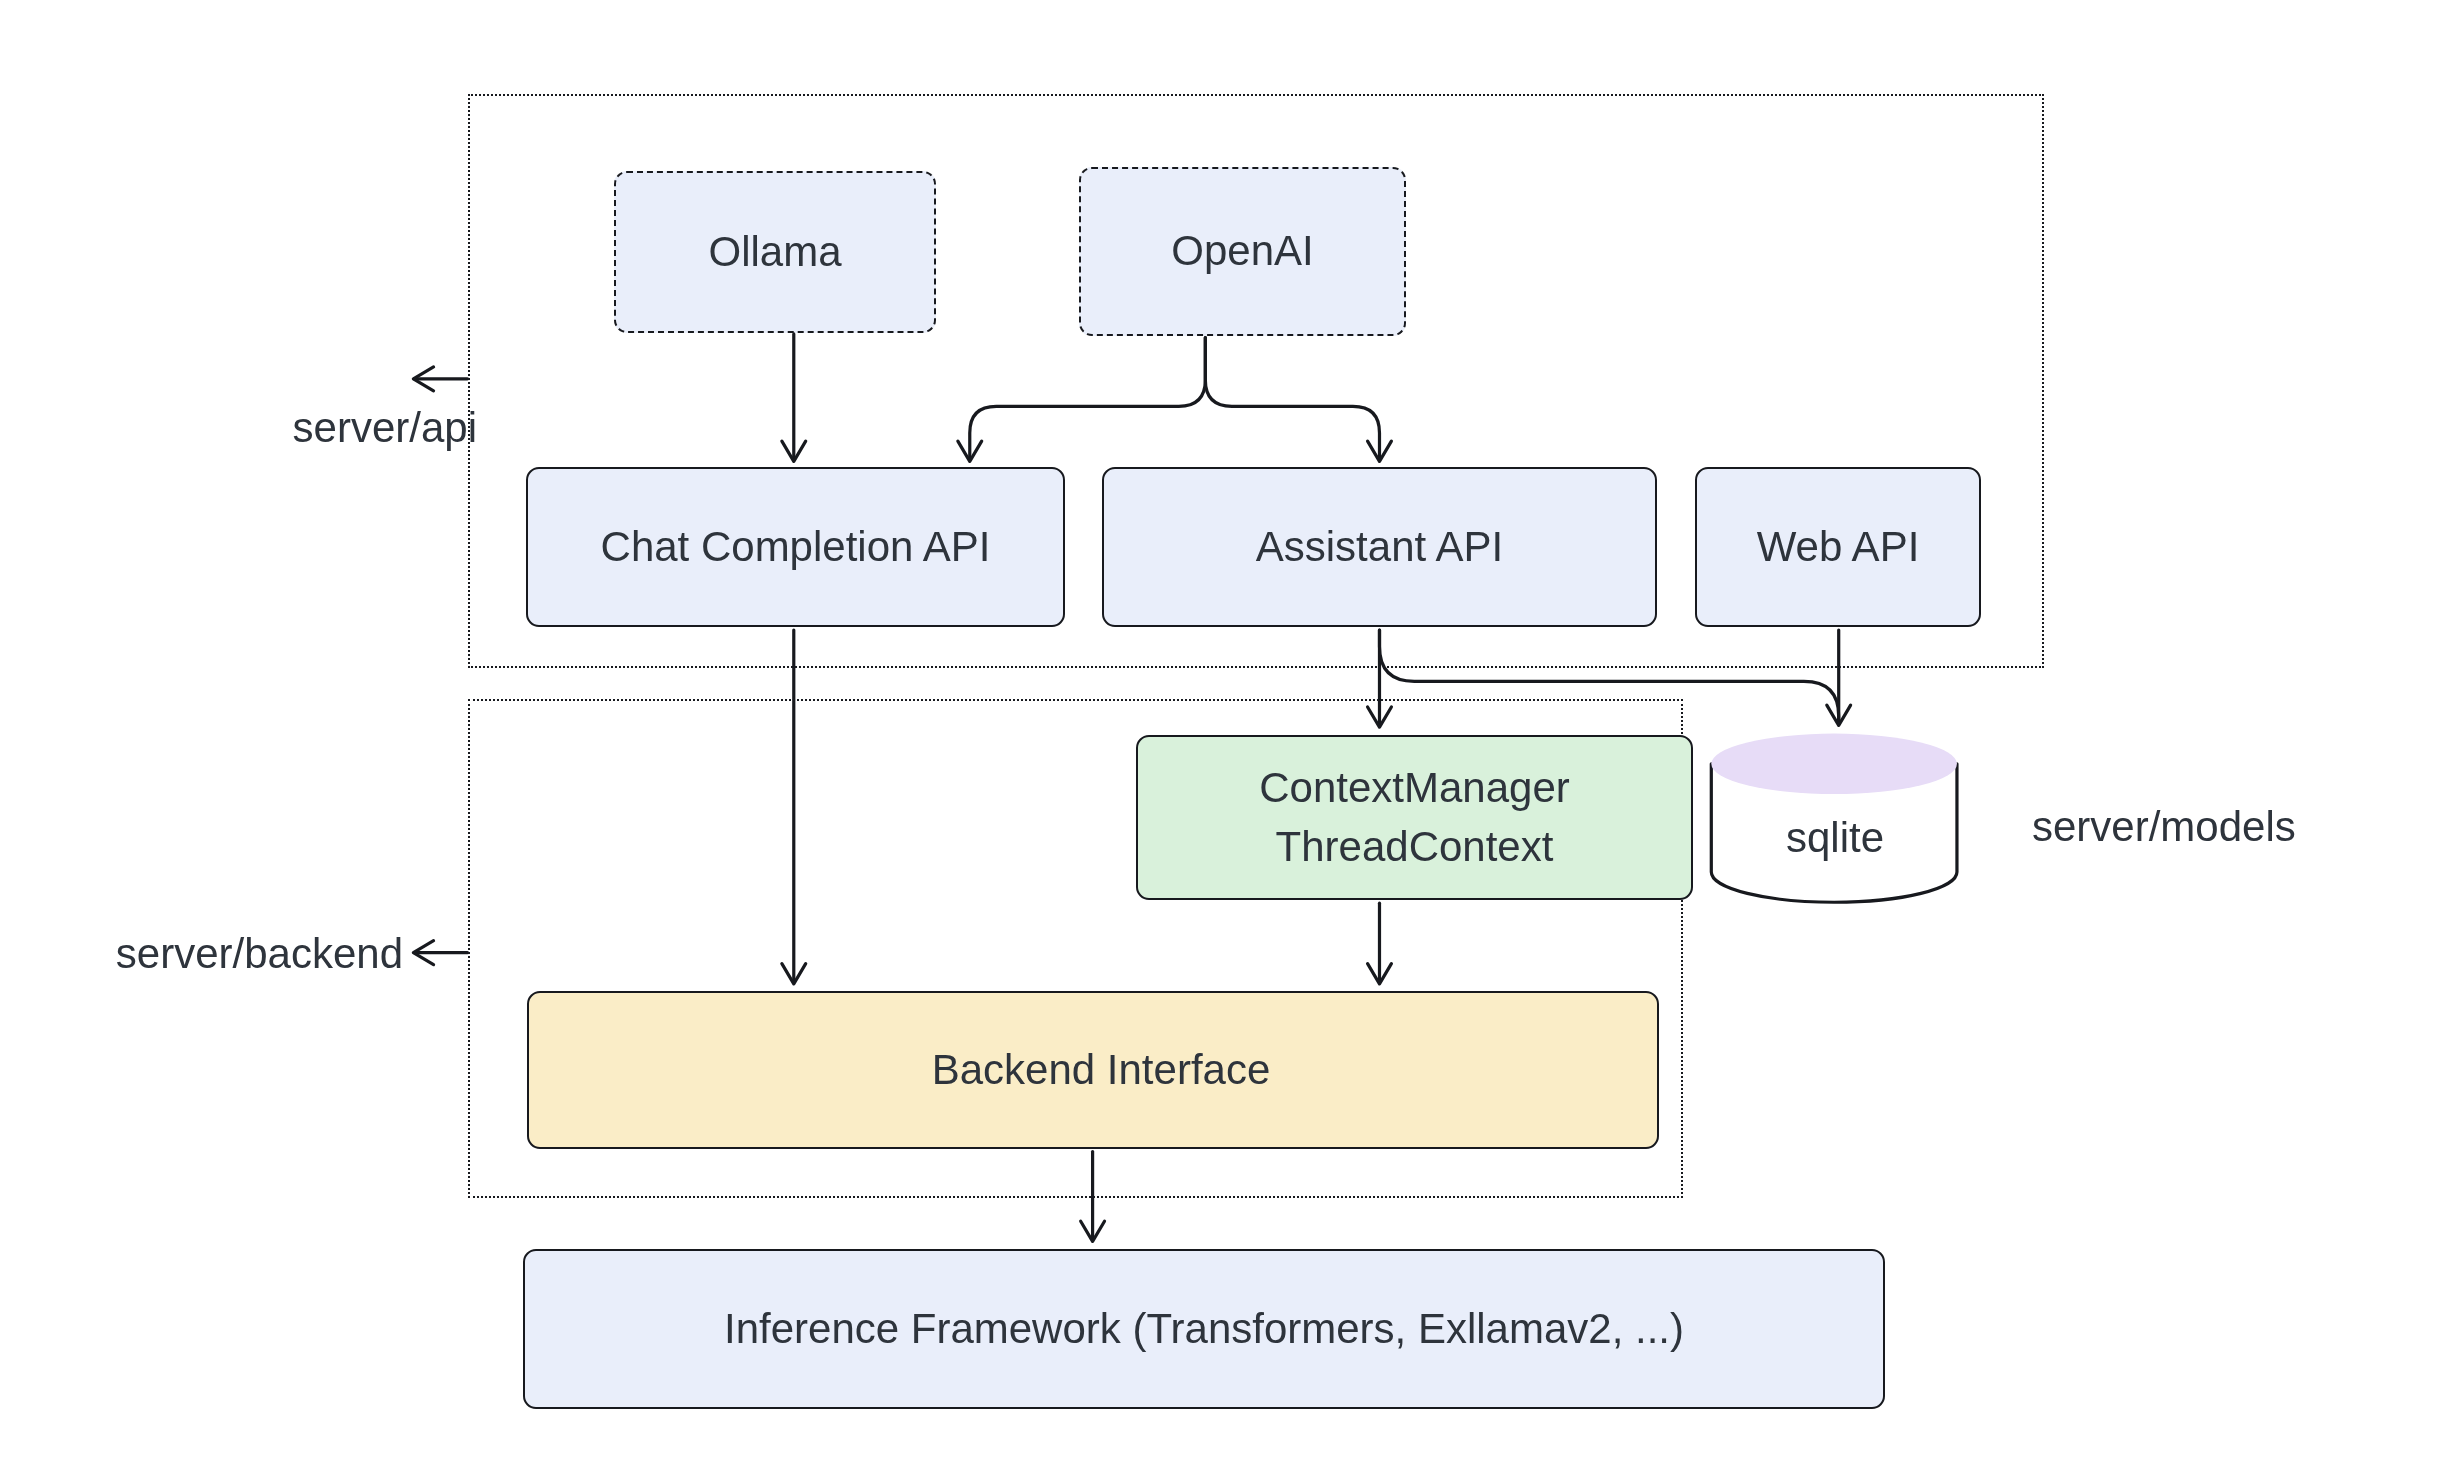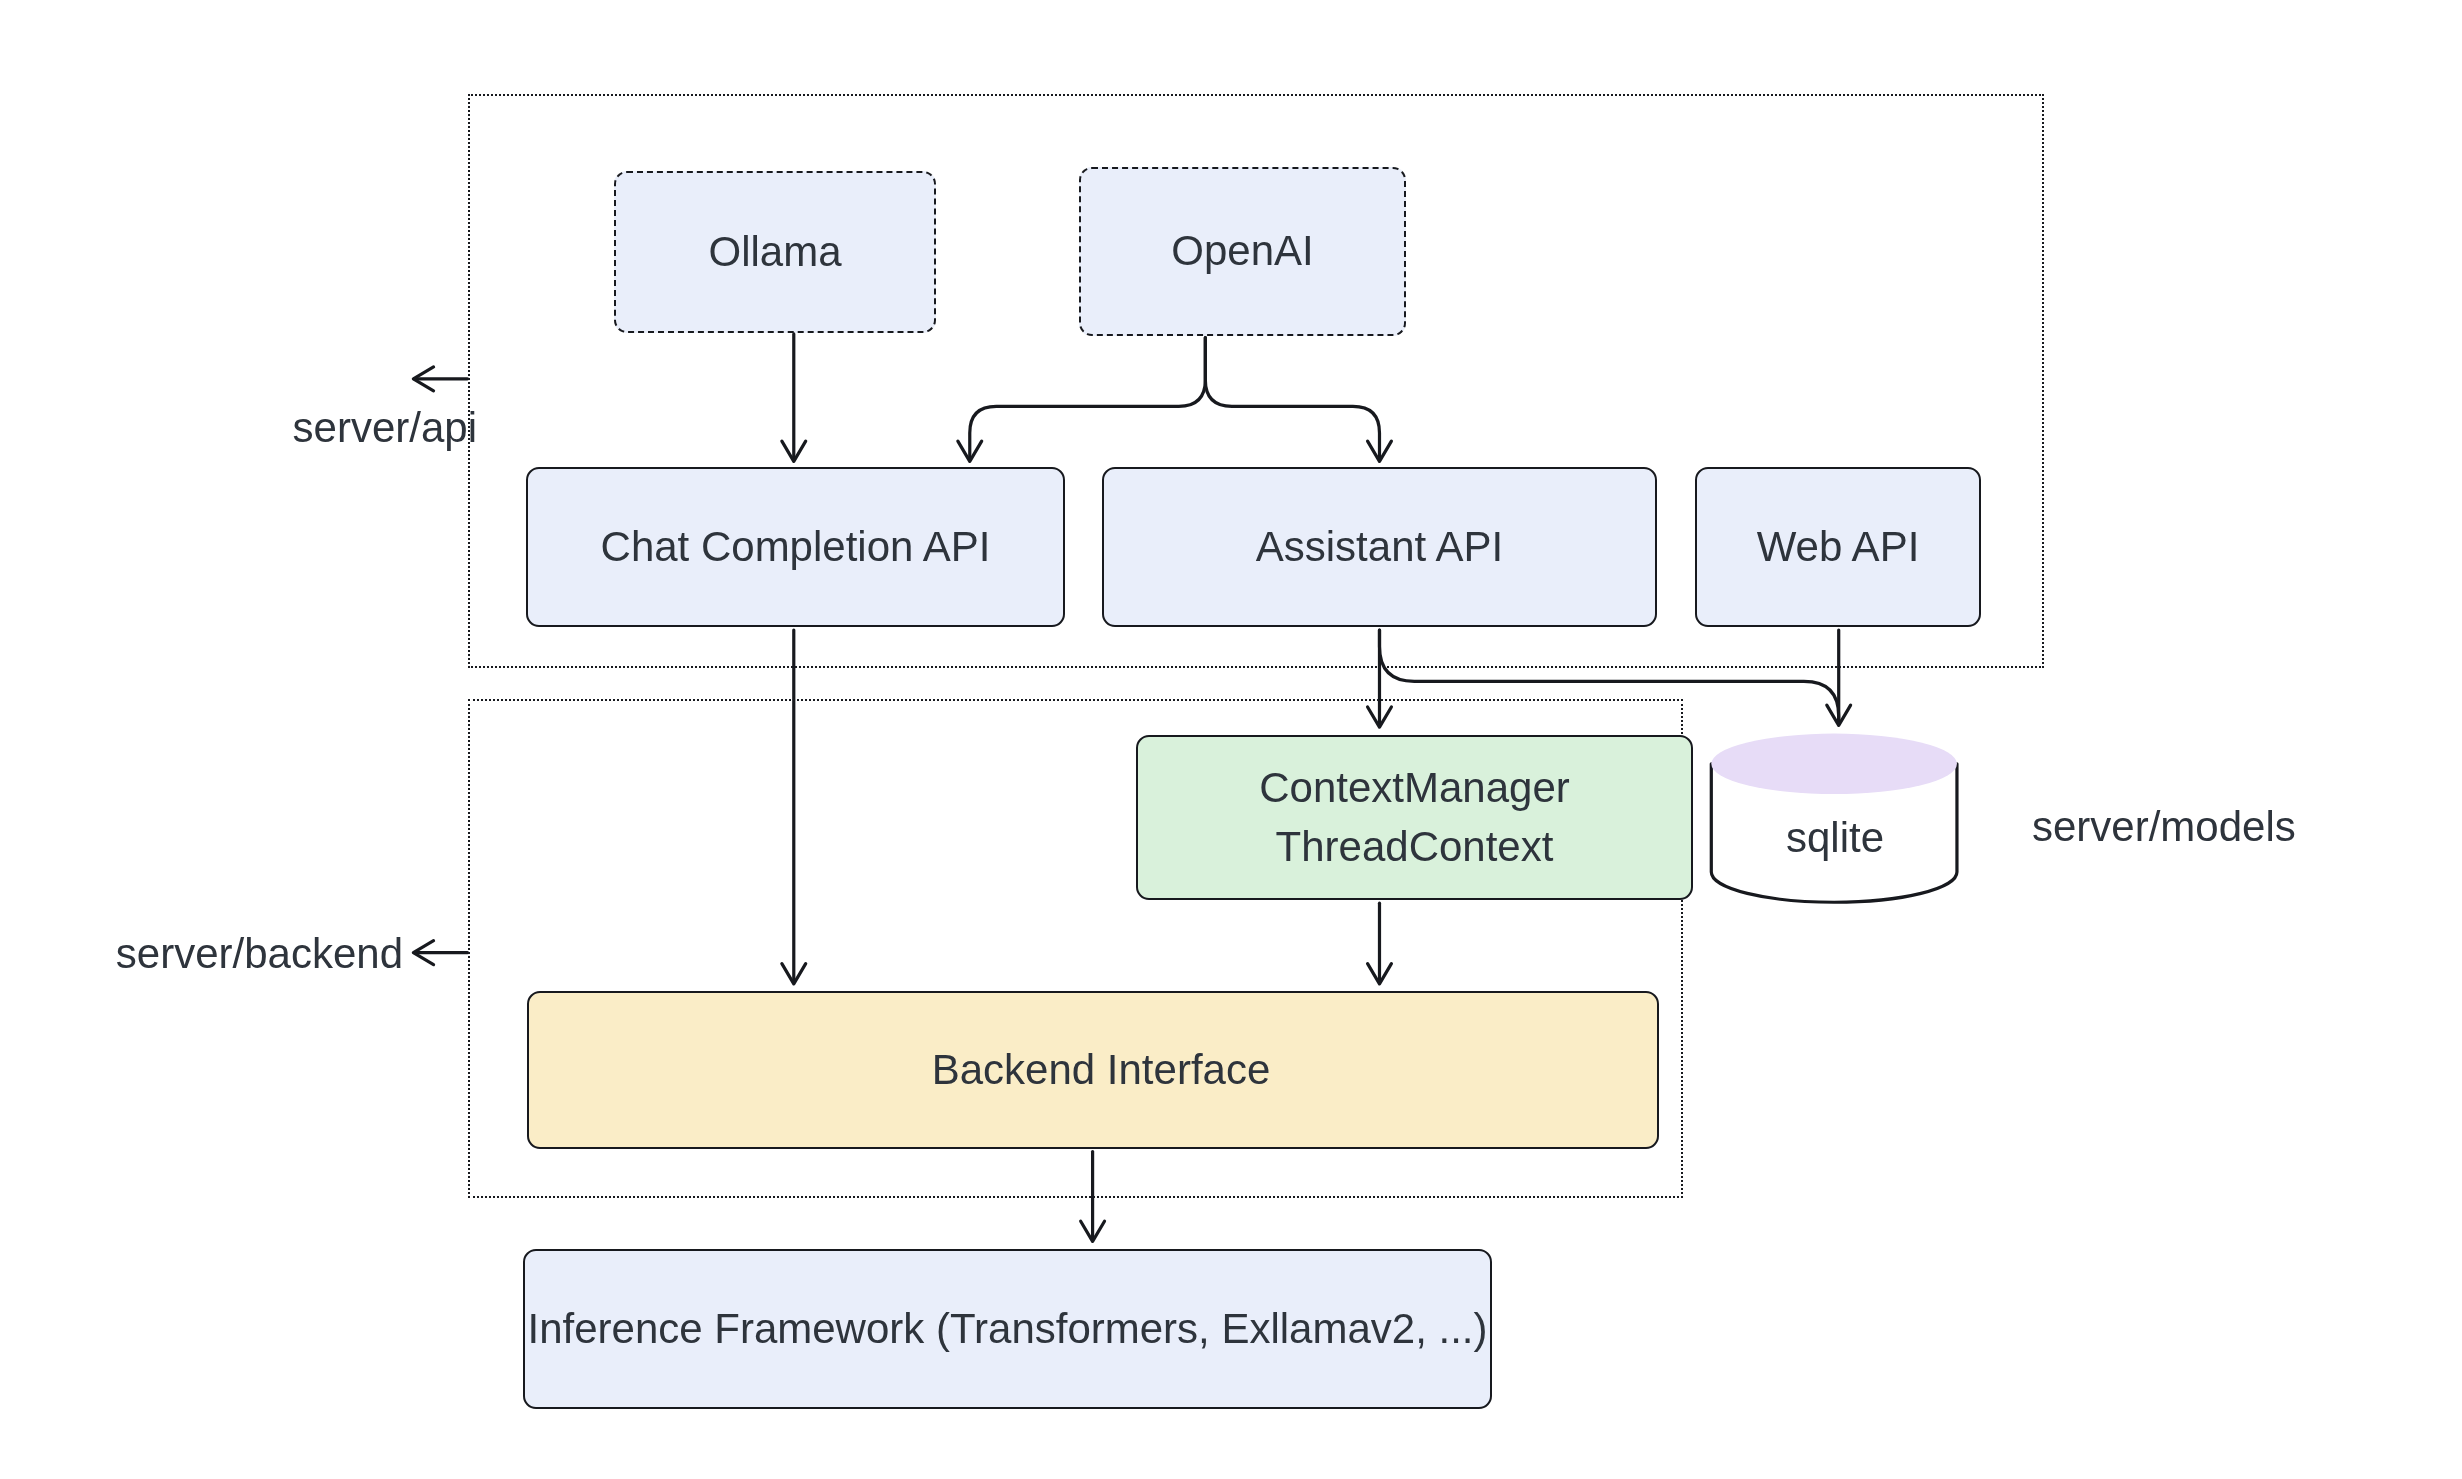--- a/index.html
+++ b/index.html
@@ -98,21 +98,21 @@
 
   <div class="node fill-green" style="left:1100px;top:735px;width:557px;height:165px;margin-left:36px;">
     <span>ContextManager</span>
     <span>ThreadContext</span>
   </div>
 
   <div class="node fill-yellow" style="left:527px;top:991px;width:1132px;height:158px;">
     <span>Backend Interface</span>
   </div>
 
-  <div class="node fill-blue" style="left:523px;top:1249px;width:969px;height:160px;">
+  <div class="node fill-blue" style="left:523px;top:1249px;width:1362px;height:160px;">
     <span>Inference Framework (Transformers, Exllamav2, ...)</span>
   </div>
 
   <div class="side-label" style="right:1985px;top:356px;margin-top:48px;">server/api</div>
   <div class="side-label" style="right:2059px;top:930px;">server/backend</div>
   <div class="side-label" style="left:2032px;top:803px;">server/models</div>
 
   <div class="cyl-label" style="left:1712px;top:814px;width:246px;">sqlite</div>
 
   <svg class="wires" viewBox="0 0 2686 1614">

